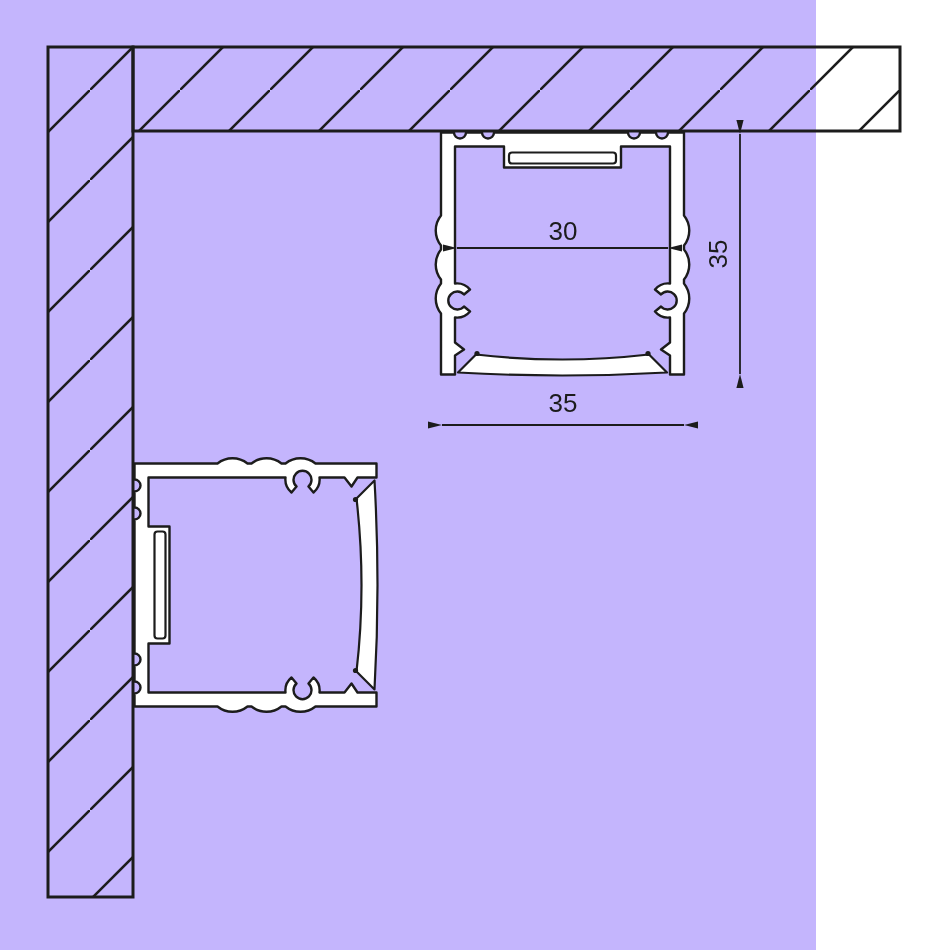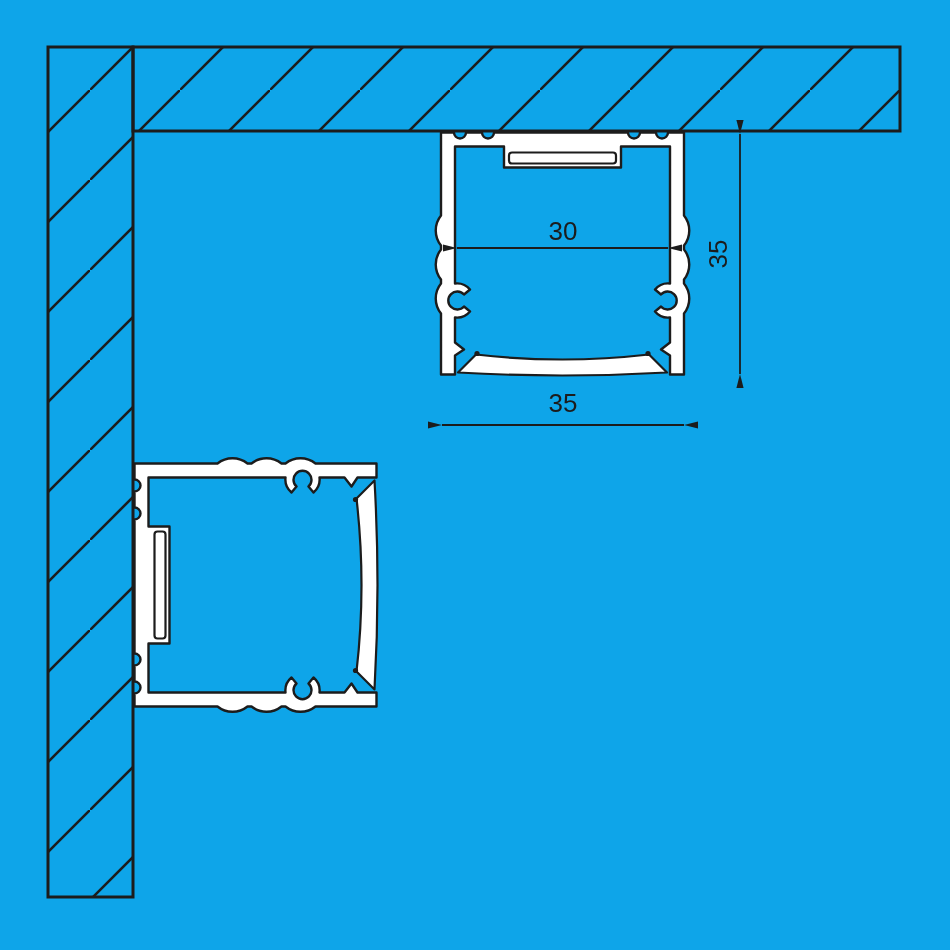--- a/index.html
+++ b/index.html
@@ -2,23 +2,23 @@
 <html><head>
 <meta charset="utf-8">
 <style>
   html, body {
     margin: 0;
     padding: 0;
     background: #ffffff;
   }
   .canvas {
     position: relative;
-    width: 950px;
+    width: 816px;
     height: 950px;
-    background: #0ea5e9;
+    background: #c4b5fd;
     font-family: "Liberation Sans", sans-serif;
   }
   svg { display: block; }
   text.dim-label {
     font-family: "Liberation Sans", sans-serif;
     font-size: 26px;
     fill: #1c1c1c;
   }
 </style>
 </head>

